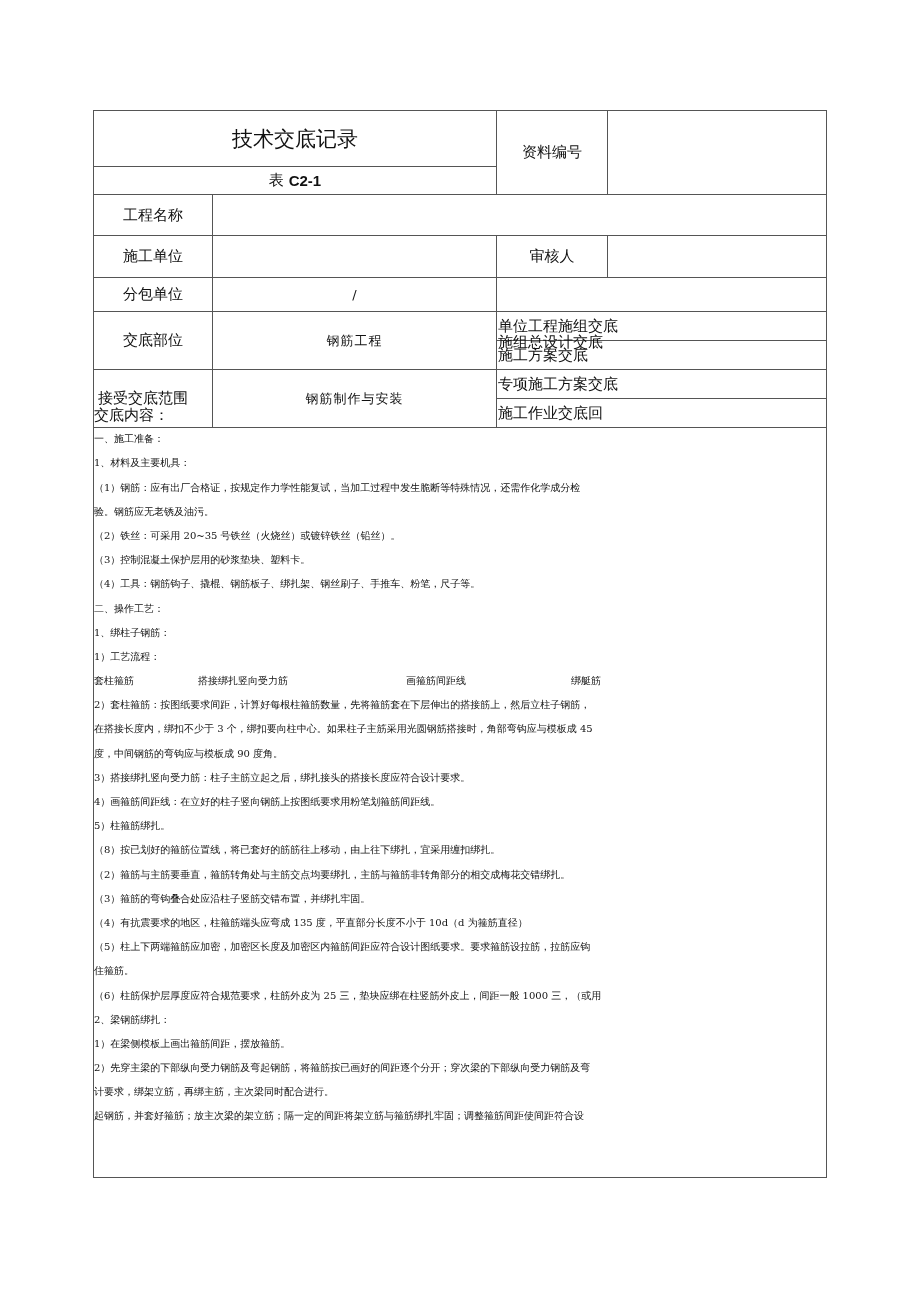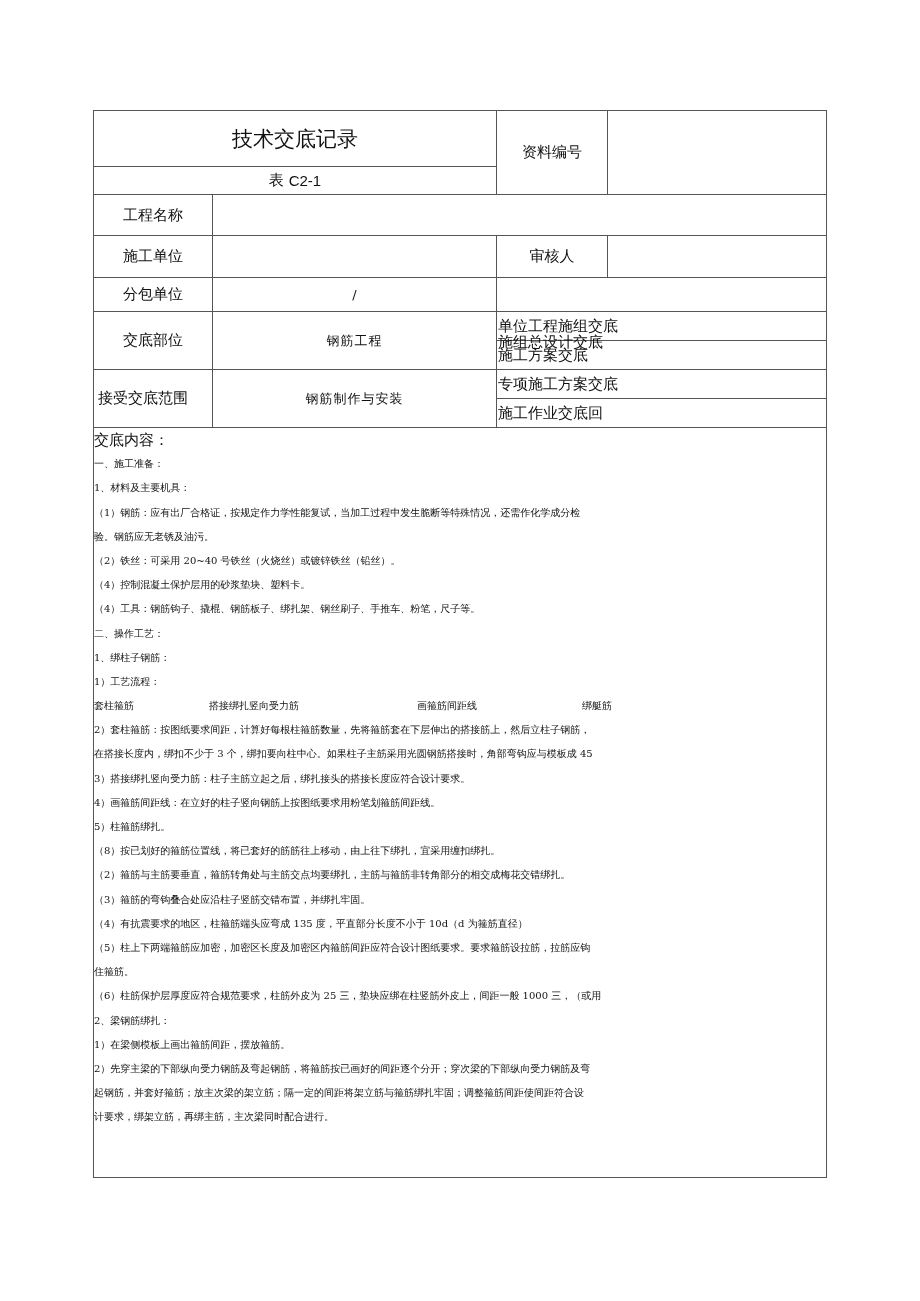--- a/index.html
+++ b/index.html
@@ -8,22 +8,22 @@
   .hl { position:absolute; height:1px; background:#555; }
   .vl { position:absolute; width:1px; background:#555; }
   .cell { position:absolute; display:flex; align-items:center; justify-content:center;
           box-sizing:border-box; white-space:nowrap; }
   .lbl { font-size:15px; letter-spacing:0px; }
   .serif { font-family:"DejaVu Serif","Liberation Serif",serif; }
   .opt { position:absolute; display:flex; align-items:center; justify-content:flex-start;
          box-sizing:border-box; padding-left:1px; font-size:15px; white-space:nowrap; }
   .title { font-size:21px; }
   .sub { font-size:15px; }
-  .sub b { font-family:"Liberation Sans",sans-serif; font-weight:normal; }
-  .content { position:absolute; left:94px; top:428px; width:732px; }
+  .sub b { font-family:"Liberation Sans",sans-serif; font-weight:bold; }
+  .content { position:absolute; left:94px; top:403px; width:732px; }
   .line { height:24.2px; line-height:24.2px; font-size:10px; white-space:nowrap;
           font-family:"DejaVu Serif","Liberation Serif",serif; overflow:hidden; }
   .line.head { font-family:"DejaVu Sans","Liberation Sans",sans-serif; font-size:15px; }
   .flow span { display:inline-block; }
 </style>
 </head>
 <body>
 
 <div>
 
@@ -77,39 +77,40 @@
 <div class="cell lbl serif" style="left:213px; top:370px; width:283px; height:57px; font-size:13px; letter-spacing:1px;">钢筋制作与安装</div>
 <div class="opt" style="left:497px; top:370px; width:329px; height:28px;">专项施工方案交底</div>
 <div class="opt" style="left:497px; top:399px; width:329px; height:28px;">施工作业交底回</div>
 
 <div class="content">
   <div class="line head">交底内容：</div>
   <div class="line">一、施工准备：</div>
   <div class="line">1、材料及主要机具：</div>
   <div class="line">（1）钢筋：应有出厂合格证，按规定作力学性能复试，当加工过程中发生脆断等特殊情况，还需作化学成分检</div>
   <div class="line">验。钢筋应无老锈及油污。</div>
-  <div class="line">（2）铁丝：可采用 20~40 号铁丝（火烧丝）或镀锌铁丝（铅丝）。</div>
-  <div class="line">（4）控制混凝土保护层用的砂浆垫块、塑料卡。</div>
+  <div class="line">（2）铁丝：可采用 20~35 号铁丝（火烧丝）或镀锌铁丝（铅丝）。</div>
+  <div class="line">（3）控制混凝土保护层用的砂浆垫块、塑料卡。</div>
   <div class="line">（4）工具：钢筋钩子、撬棍、钢筋板子、绑扎架、钢丝刷子、手推车、粉笔，尺子等。</div>
   <div class="line">二、操作工艺：</div>
   <div class="line">1、绑柱子钢筋：</div>
   <div class="line">1）工艺流程：</div>
   <div class="line flow">
-    <span style="width:104px;">套柱箍筋</span><span style="width:208px;margin-left:11px;">搭接绑扎竖向受力筋</span><span style="width:165px;">画箍筋间距线</span><span>绑艇筋</span>
+    <span style="width:104px;">套柱箍筋</span><span style="width:208px;">搭接绑扎竖向受力筋</span><span style="width:165px;">画箍筋间距线</span><span>绑艇筋</span>
   </div>
   <div class="line">2）套柱箍筋：按图纸要求间距，计算好每根柱箍筋数量，先将箍筋套在下层伸出的搭接筋上，然后立柱子钢筋，</div>
   <div class="line">在搭接长度内，绑扣不少于 3 个，绑扣要向柱中心。如果柱子主筋采用光圆钢筋搭接时，角部弯钩应与模板成 45</div>
+  <div class="line">度，中间钢筋的弯钩应与模板成 90 度角。</div>
   <div class="line">3）搭接绑扎竖向受力筋：柱子主筋立起之后，绑扎接头的搭接长度应符合设计要求。</div>
   <div class="line">4）画箍筋间距线：在立好的柱子竖向钢筋上按图纸要求用粉笔划箍筋间距线。</div>
   <div class="line">5）柱箍筋绑扎。</div>
   <div class="line">（8）按已划好的箍筋位置线，将已套好的筋筋往上移动，由上往下绑扎，宜采用缠扣绑扎。</div>
   <div class="line">（2）箍筋与主筋要垂直，箍筋转角处与主筋交点均要绑扎，主筋与箍筋非转角部分的相交成梅花交错绑扎。</div>
   <div class="line">（3）箍筋的弯钩叠合处应沿柱子竖筋交错布置，并绑扎牢固。</div>
   <div class="line">（4）有抗震要求的地区，柱箍筋端头应弯成 135 度，平直部分长度不小于 10d（d 为箍筋直径）</div>
   <div class="line">（5）柱上下两端箍筋应加密，加密区长度及加密区内箍筋间距应符合设计图纸要求。要求箍筋设拉筋，拉筋应钩</div>
   <div class="line">住箍筋。</div>
   <div class="line">（6）柱筋保护层厚度应符合规范要求，柱筋外皮为 25 三，垫块应绑在柱竖筋外皮上，间距一般 1000 三，（或用</div>
   <div class="line">2、梁钢筋绑扎：</div>
   <div class="line">1）在梁侧模板上画出箍筋间距，摆放箍筋。</div>
   <div class="line">2）先穿主梁的下部纵向受力钢筋及弯起钢筋，将箍筋按已画好的间距逐个分开；穿次梁的下部纵向受力钢筋及弯</div>
+  <div class="line">计要求，绑架立筋，再绑主筋，主次梁同时配合进行。</div>
   <div class="line">起钢筋，并套好箍筋；放主次梁的架立筋；隔一定的间距将架立筋与箍筋绑扎牢固；调整箍筋间距使间距符合设</div>
-  <div class="line">计要求，绑架立筋，再绑主筋，主次梁同时配合进行。</div>
 </div>
 
 </body></html>

